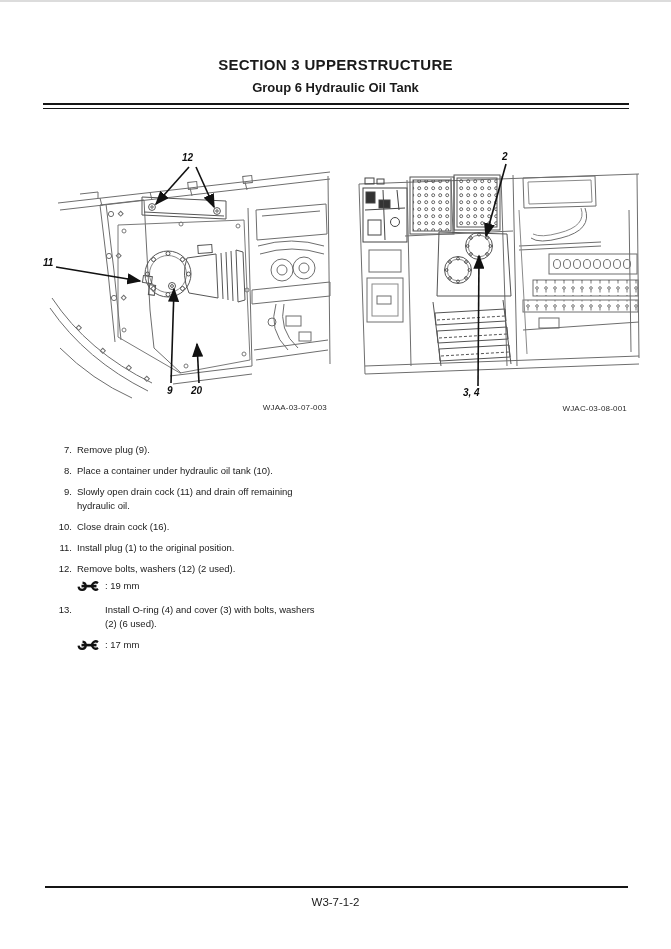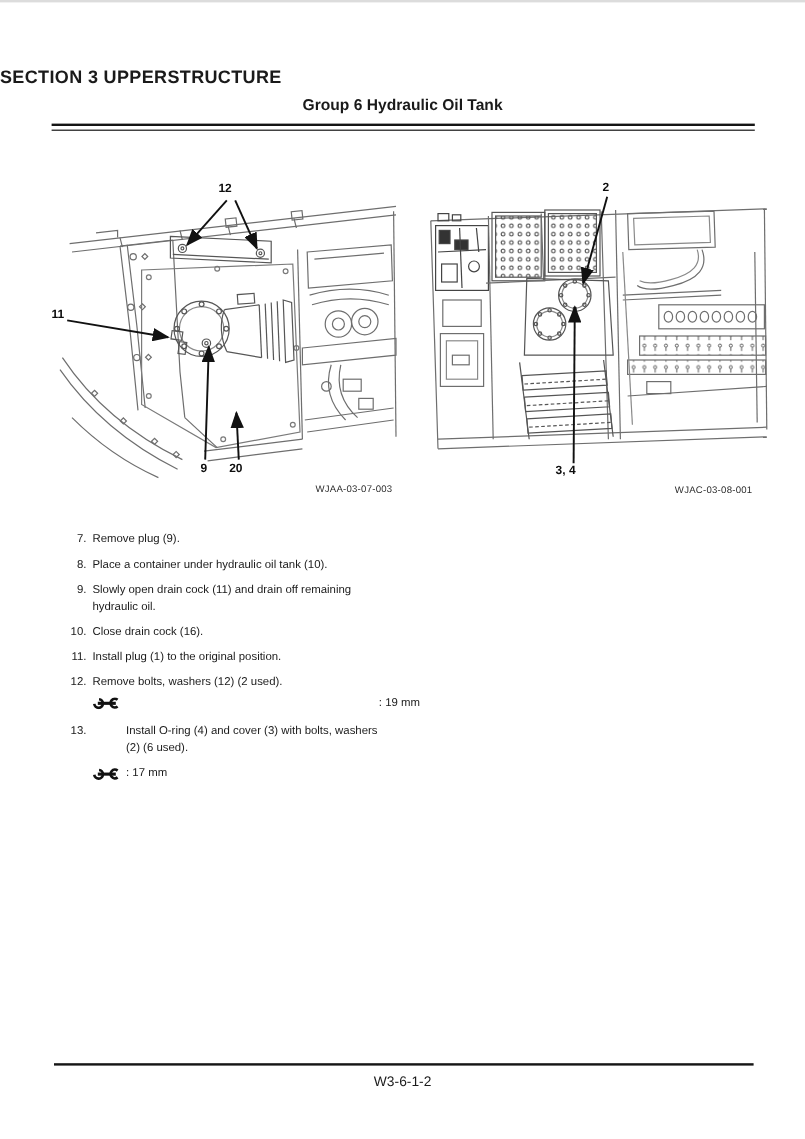--- a/index.html
+++ b/index.html
@@ -1,37 +1,37 @@
 <!DOCTYPE html>
 <html><head>
 <meta charset="utf-8">
 <style>
   html,body{margin:0;padding:0;background:#fff;}
   .page{position:relative;width:671px;height:949px;background:#ffffff;overflow:hidden;
         font-family:"Liberation Sans",sans-serif;color:#1a1a1a;border-top:2px solid #dcdcdc;}
-  .title{position:absolute;top:54px;left:0;width:100%;text-align:left;
+  .title{position:absolute;top:54px;left:0;width:100%;text-align:center;
          font-size:15px;font-weight:bold;letter-spacing:.3px;}
   .subtitle{position:absolute;top:78px;left:0;width:100%;text-align:center;
             font-size:13px;font-weight:bold;}
   .rule-double{position:absolute;top:101px;left:43px;width:586px;height:2.5px;
                border-top:2.5px solid #151515;border-bottom:1.8px solid #151515;}
   .fig{position:absolute;width:295px;height:270px;}
   .fig-left{left:40px;top:148px;}
   .fig-right{left:353px;top:148px;width:292px;}
   .fig svg.art{position:absolute;left:0;top:0;}
-  .callout{position:absolute;font-size:10px;font-weight:bold;color:#0d0d0d;white-space:nowrap;}
+  .callout{position:absolute;font-size:10px;font-weight:bold;color:#0d0d0d;white-space:nowrap;font-style:italic;}
   .figcode{position:absolute;font-size:8px;color:#2b2b2b;letter-spacing:.2px;}
   .steps{position:absolute;left:40px;top:438px;width:310px;padding-top:3px;font-size:9.5px;line-height:14px;}
   .step{display:flex;margin-top:7px;}
   .step:first-child{margin-top:0;}
   .step .num{width:32px;text-align:right;flex:0 0 32px;}
   .step .txt{margin-left:5px;width:258px;white-space:pre-line;}
   .wrench-row{display:flex;align-items:center;margin-left:37px;height:13px;}
   .wrench-row .wval{margin-left:4px;font-size:9.5px;}
-  .mt3{margin-top:3px;justify-content:space-between;}
+  .mt3{margin-top:3px;}
   .mt11{margin-top:11px;gap:28px;}
   .mt7{margin-top:7px;}
   .frule{position:absolute;top:884px;left:45px;width:583px;border-top:2px solid #151515;height:0;}
   .fcode{position:absolute;top:894px;left:0;width:100%;text-align:center;font-size:11.5px;color:#1a1a1a;}
 </style>
 </head>
 <body>
 
 <div class="page">
 
@@ -345,15 +345,15 @@
       <svg width="24" height="10" viewBox="0 0 24 10">
         <rect x="4.5" y="3.8" width="15" height="2.6" fill="#111"></rect>
         <path d="M6.8 2.2 A3.6 3.6 0 1 0 6.8 7.8" fill="none" stroke="#111" stroke-width="2.2" transform="rotate(225 4.9 5)"></path>
         <path d="M21 2.2 A3.6 3.6 0 1 0 21 7.8" fill="none" stroke="#111" stroke-width="2.2"></path>
       </svg>
       <span class="wval">: 17 mm</span>
     </div>
   </div>
 
   <div class="frule"></div>
-  <div class="fcode">W3-6-1-2</div>
+  <div class="fcode">W3-7-1-2</div>
 
 </div>
 
 </body></html>

